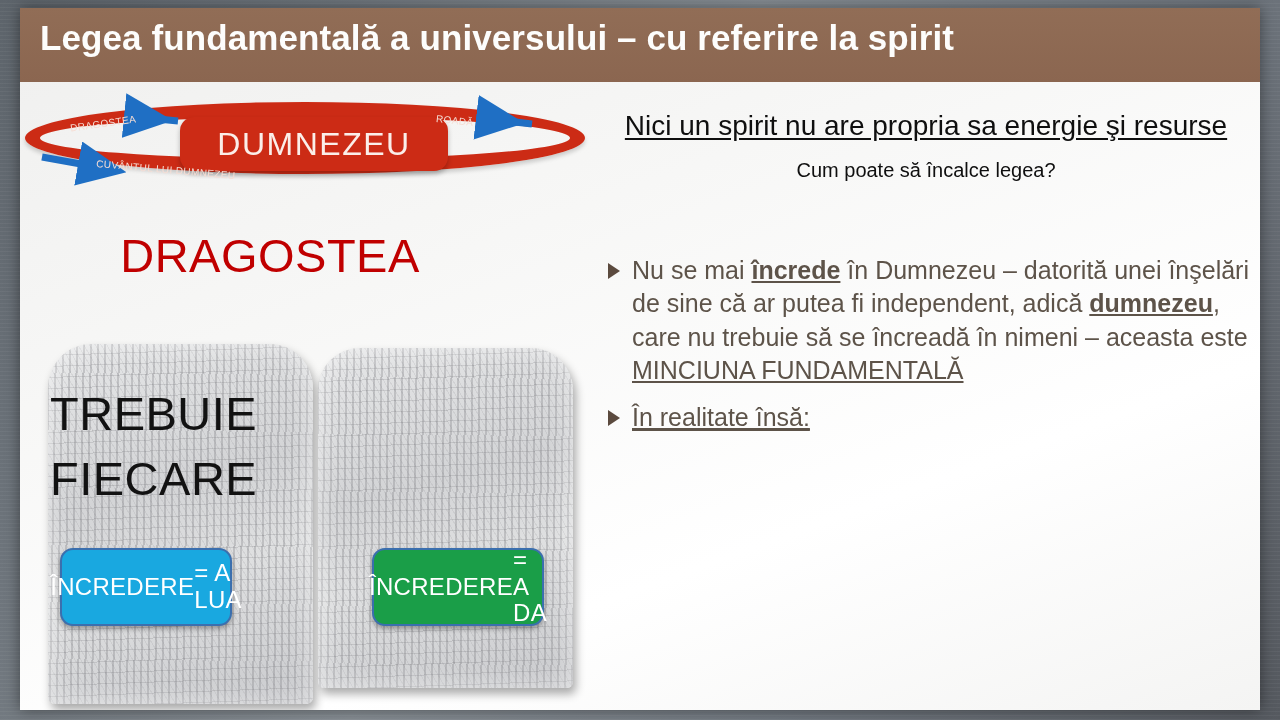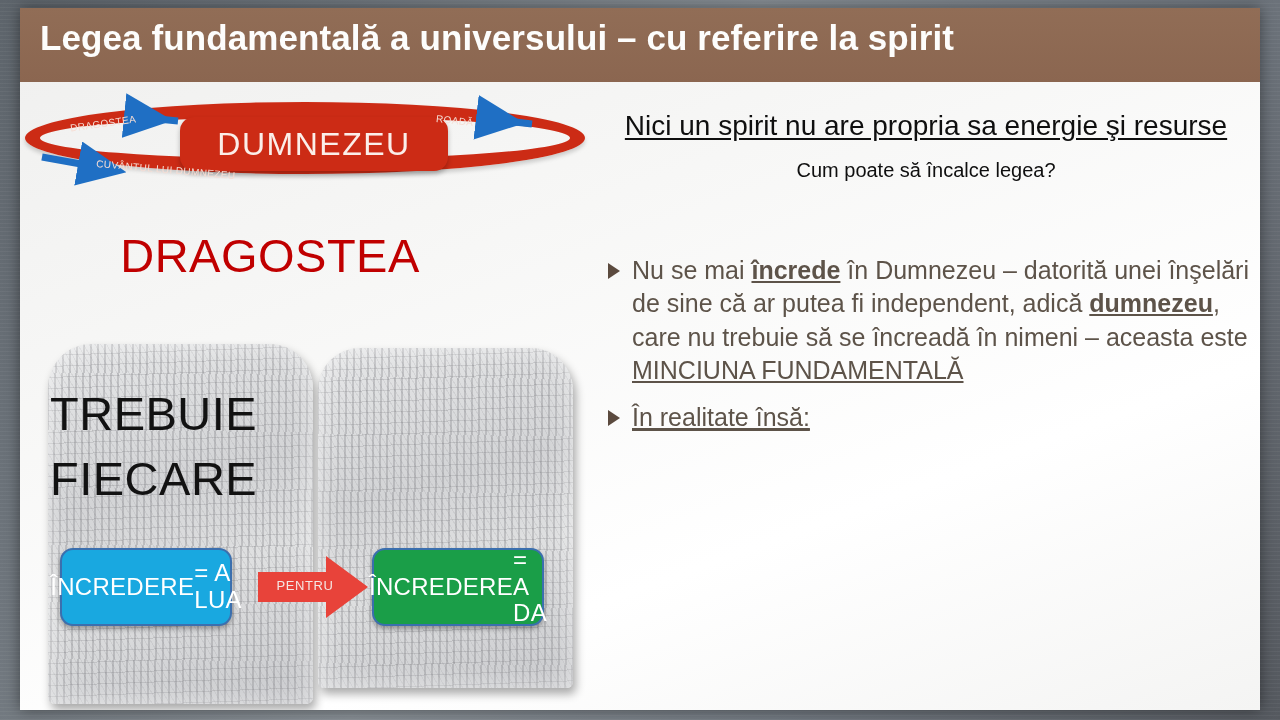--- a/index.html
+++ b/index.html
@@ -210,26 +210,20 @@
         <div>TREBUIE</div>
         <div>FIECARE</div>
       </div>
     </div>
 
     <div class="pill pill-trust">
       <span>ÎNCREDERE</span>
       <span>= A LUA</span>
     </div>
 
-    <div class="arrow-pentru">
-      <svg viewBox="0 0 112 66" width="112" height="66">
-        <path d="M0,18 L68,18 L68,2 L110,33 L68,64 L68,48 L0,48 Z" fill="#e8433a"></path>
-      </svg>
-      <div class="label">PENTRU</div>
-    </div>
 
     <div class="pill pill-action">
       <span>ÎNCREDERE</span>
       <span>= A DA</span>
     </div>
   </div>
 
   <div class="right-col">
     <div class="rc-head rc-head-1">Nici un spirit nu are propria sa energie şi resurse</div>
     <div class="rc-head rc-head-2">Cum poate să încalce legea?</div>

